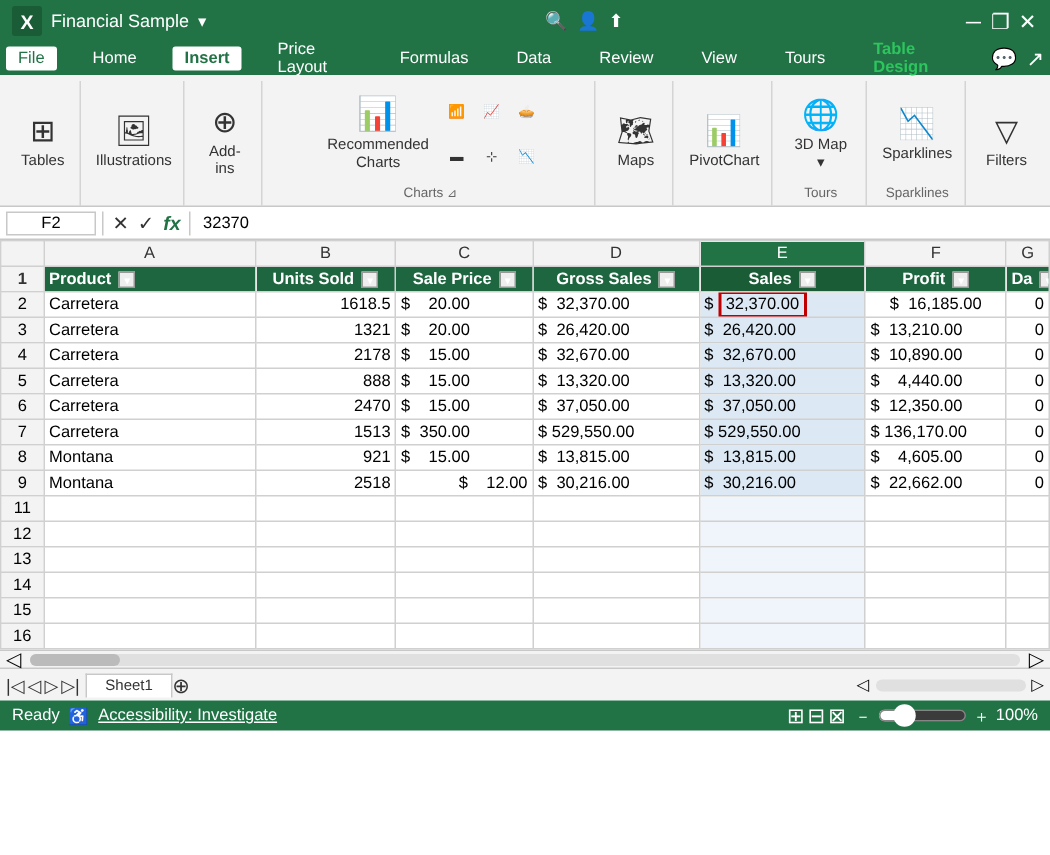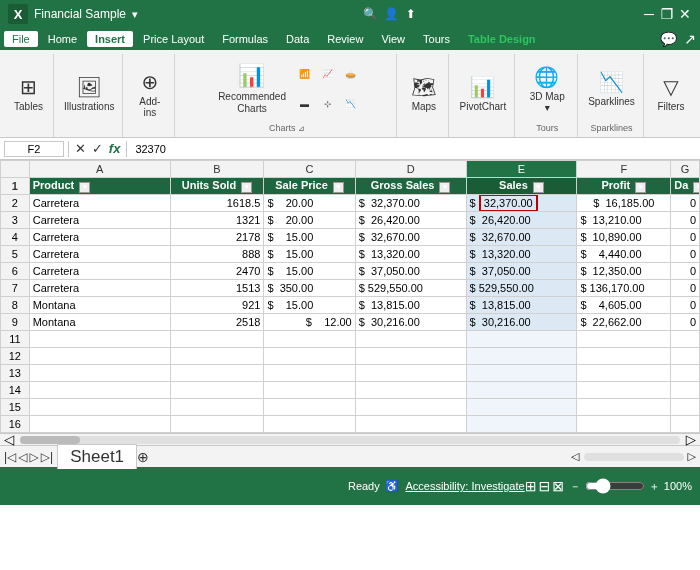--- a/index.html
+++ b/index.html
@@ -22,21 +22,21 @@
     .title-text { font-size: 12px; }
     .excel-logo { width: 20px; height: 20px; background: #1a5c35; border-radius: 2px; display: flex; align-items: center; justify-content: center; color: white; font-weight: bold; font-size: 13px; }
 
     
     .menu-bar {
       background: #217346;
       height: 22px;
       display: flex;
       align-items: center;
       padding: 0 4px;
-      gap: 2px;
+      gap: 16px;
     }
     .menu-item {
       color: white;
       padding: 2px 8px;
       cursor: pointer;
       font-size: 11px;
       border-radius: 2px;
     }
     .menu-item.active { background: white; color: #217346; }
 
@@ -179,36 +179,36 @@
       border-top: 1px solid #c8c8c8;
       display: flex;
       align-items: center;
       padding: 0 4px;
     }
     .sheet-tab {
       padding: 2px 12px;
       background: white;
       border: 1px solid #c8c8c8;
       border-bottom: none;
-      font-size: 17px;
+      font-size: 10px;
       cursor: pointer;
       color: #333;
     }
     .tab-nav { display: flex; gap: 2px; margin-right: 4px; }
     .tab-nav-btn { background: transparent; border: none; cursor: pointer; color: #333; font-size: 12px; }
     .tab-add { background: transparent; border: none; cursor: pointer; color: #333; font-size: 14px; }
 
     
     .status-bar {
-      height: 38px;
+      height: 20px;
       background: #217346;
       color: white;
       display: flex;
       align-items: center;
-      justify-content: flex-end;
+      justify-content: space-between;
       padding: 0 8px;
       font-size: 11px;
     }
     .status-left { display: flex; align-items: center; gap: 6px; }
     .status-right { display: flex; align-items: center; gap: 6px; }
     .view-btns { display: flex; gap: 2px; }
     .view-btn { background: transparent; border: none; color: white; cursor: pointer; font-size: 14px; }
     .zoom-slider { display: flex; align-items: center; gap: 4px; }
     .slider { width: 60px; accent-color: white; }
 

